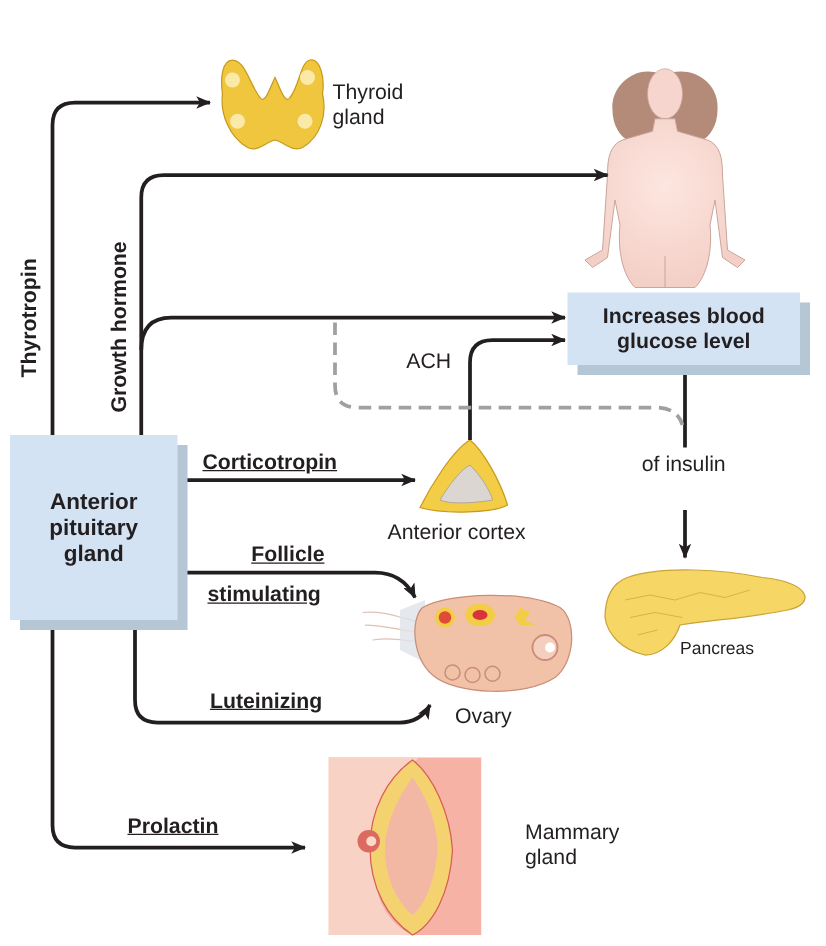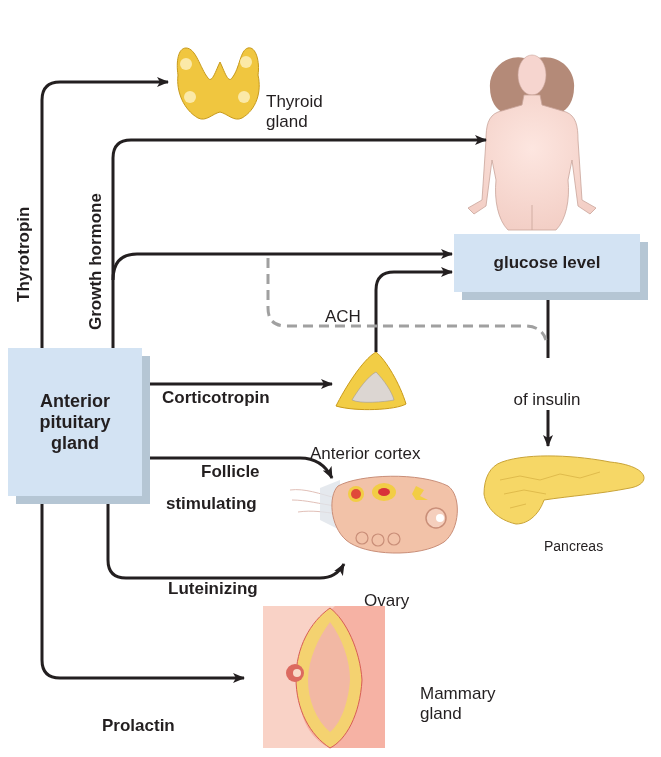--- a/index.html
+++ b/index.html
@@ -1,20 +1,20 @@
 <!DOCTYPE html>
 <html><head>
 <meta charset="utf-8">
 <style>
   html, body { margin: 0; padding: 0; background: #ffffff; }
   body { width: 661px; height: 757px; position: relative; overflow: hidden;
          font-family: "Liberation Sans", sans-serif; color: #231f20; }
   #canvas { position: absolute; left: 0; top: 0; width: 661px; height: 757px; }
-  .lbl { position: absolute; white-space: nowrap; line-height: 1.15; margin-top: 28px; }
-  .bold { font-weight: bold; }
+  .lbl { position: absolute; white-space: nowrap; line-height: 1.15; }
+  .bold { font-weight: bold; text-decoration: underline; }
   .reg { font-weight: normal; }
   .box { position: absolute; background: #d3e3f3; box-shadow: 8px 8px 0 #b5c6d4;
          display: flex; align-items: center; justify-content: center; text-align: center;
          font-weight: bold; }
   .vert { position: absolute; transform-origin: left top; transform: rotate(-90deg);
           font-weight: bold; font-size: 17px; white-space: nowrap; }
 </style>
 </head>
 <body>
 
@@ -102,29 +102,30 @@
 <div class="box" style="left:8px; top:348px; width:134px; height:148px; font-size:18px;">
   <div>
     <div>Anterior</div>
     <div>pituitary</div>
     <div>gland</div>
   </div>
 </div>
 
 <div class="box" style="left:454px; top:234px; width:186px; height:58px; font-size:17px;">
   <div>
+    <div>Increases blood</div>
     <div>glucose level</div>
   </div>
 </div>
 
 <div class="lbl bold" style="left:162px; top:360px; font-size:17px;">Corticotropin</div>
 <div class="lbl bold" style="left:201px; top:434px; font-size:17px;">Follicle</div>
 <div class="lbl bold" style="left:166px; top:466px; font-size:17px;">stimulating</div>
 <div class="lbl bold" style="left:168px; top:551px; font-size:17px;">Luteinizing</div>
-<div class="lbl bold" style="left:102px; top:688px; font-size:17px;text-align:center;">Prolactin</div>
+<div class="lbl bold" style="left:102px; top:651px; font-size:17px;text-align:center;">Prolactin</div>
 <div class="lbl reg" style="left:325px; top:279px; font-size:17px;">ACH</div>
 
 <div class="lbl reg" style="left:266px; top:64px; font-size:17px;">
   <div>Thyroid</div>
   <div>gland</div>
 </div>
 <div class="lbl reg" style="left:310px; top:416px; font-size:17px;">Anterior cortex</div>
 <div class="lbl reg" style="left:364px; top:563px; font-size:17px;">Ovary</div>
 <div class="lbl reg" style="left:544px; top:510px; font-size:14px;text-align:right;">Pancreas</div>
 <div class="lbl reg" style="left:420px; top:656px; font-size:17px;">

